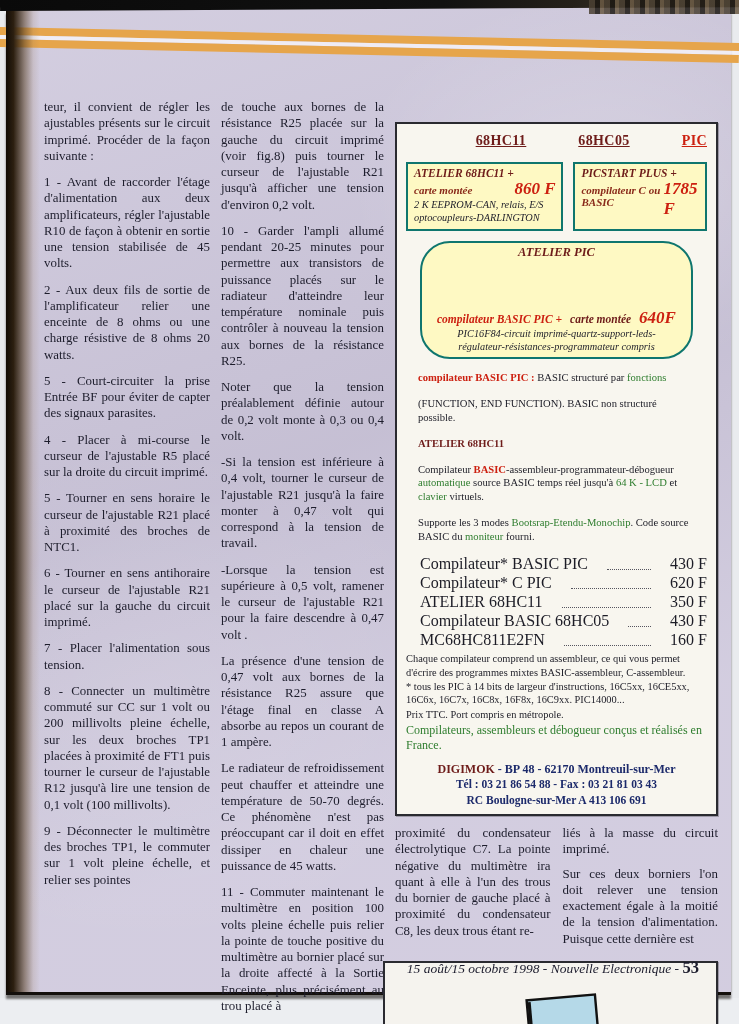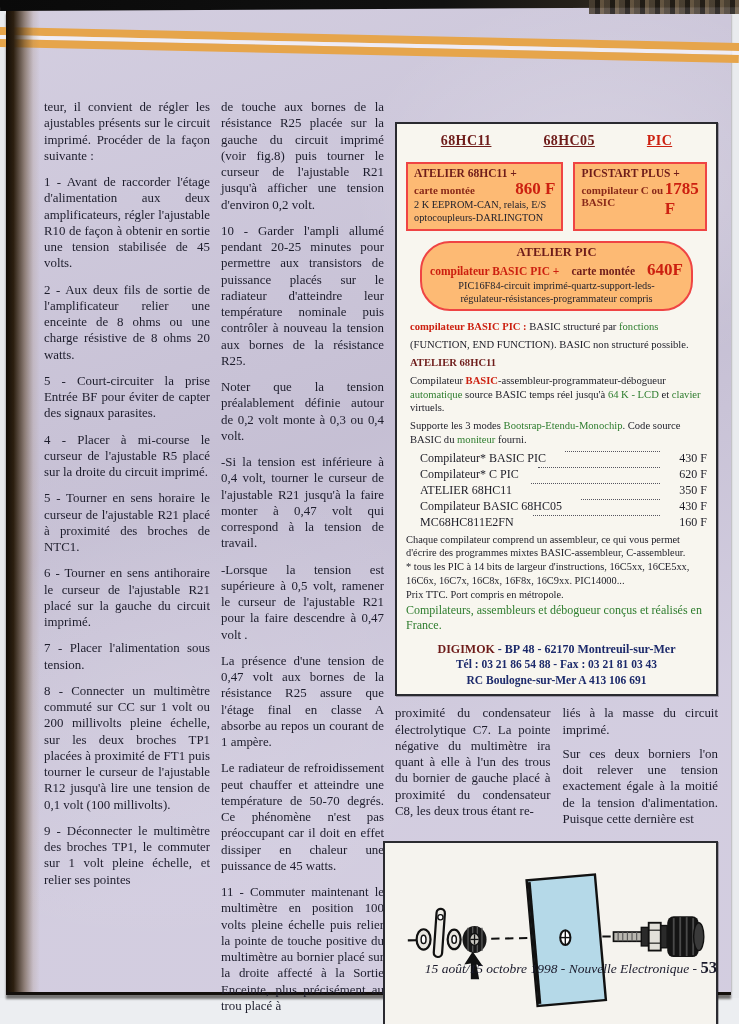--- a/index.html
+++ b/index.html
@@ -54,47 +54,47 @@
   }
   
   .adbox{
     margin-top:23px;
     border:2px solid #2a2a30;
     background:#f8f6ef;
     padding:7px 9px 6px 9px;
     color:#1c1c26;
     box-shadow:1px 1px 0 rgba(0,0,0,0.25);
   }
-  .ad-headers{display:flex;justify-content:center;gap:52px;margin-top:2px;}
+  .ad-headers{display:flex;justify-content:flex-end;gap:52px;margin-top:2px;}
   .ad-h{font-weight:bold;font-size:14px;text-decoration:underline;letter-spacing:.4px;}
   .maroon{color:#6e1c1a;}
   .red{color:#cc2010;}
   .green{color:#2e7d2e;}
   .navy{color:#1c2a6b;}
   .ad-subtitle{margin-top:11px;text-align:center;font-size:13px;}
   .ad-subtitle .g{color:#2e7d2e;font-weight:bold;text-decoration:underline;letter-spacing:.3px;}
   .ad-subtitle .b{color:#141414;font-weight:bold;margin-left:6px;}
   .ad-boxrow{display:flex;gap:10px;margin-top:13px;}
-  .ad-card{border:2px solid #ef4444;padding:3px 6px 4px 6px;background:#fdba74;}
+  .ad-card{border:2px solid #0f766e;padding:3px 6px 4px 6px;background:#fef9c3;font-style:italic;}
   .card-a{width:47%;}
   .card-b{flex:1;}
   .card-title{font-weight:bold;font-size:11.5px;color:#6e1c1a;}
   .card-line{display:flex;align-items:baseline;justify-content:space-between;}
   .card-sub{font-size:11px;color:#8a2a1a;font-weight:bold;}
   .card-price{font-size:17px;font-weight:bold;color:#cc2010;}
   .card-desc{font-size:10.3px;color:#23232d;line-height:1.25;}
   .card-c{margin:10px auto 0 auto;width:84%;text-align:center;padding:2px 8px 4px 8px;border-radius:30px;}
   .card-c .t{font-weight:bold;font-size:12.5px;color:#6e1c1a;}
-  .card-c .l2{display:flex;align-items:baseline;justify-content:space-between;gap:2px;}
+  .card-c .l2{display:flex;align-items:baseline;justify-content:center;gap:8px;margin-top:48px;}
   .card-c .l2 .seg{font-size:11.5px;font-weight:bold;}
   .ad-desc{margin-top:9px;font-size:10.6px;line-height:1.3;text-align:left;}
-  .ad-desc .ln{margin:4px;}
+  .ad-desc .ln{margin:12px;}
   .bold{font-weight:bold;}
   .price-list{margin:3px 0 3px 14px;}
-  .price-row{display:flex;align-items:flex-start;font-size:12px;margin:1px 0;gap:16px;}
+  .price-row{display:flex;align-items:flex-end;font-size:16px;margin:1px 0;gap:16px;}
   .leader{flex:1;border-bottom:1.5px dotted #55555f;margin:0 3px 3px 3px;}
   .notes{font-size:10.4px;line-height:1.28;}
   .notes p{margin:0 0 1px 0;}
   .france{color:#2e7d2e;font-weight:normal;font-size:12px;margin-top:2px;}
   .contact{text-align:center;margin-top:8px;line-height:1.35;}
   .contact .l1{font-size:12px;font-weight:bold;}
   .contact .l2,.contact .l3{font-size:11.5px;font-weight:bold;}
   
   .subcols{display:flex;gap:12px;margin-top:9px;}
   .subcol{flex:1;min-width:0;}
@@ -102,21 +102,21 @@
   
   .figbox{
     margin-top:6px;margin-left:-12px;
     border:2px solid #2a2a30;background:#f5f3ee;
     padding:4px 8px 8px 8px;position:relative;
     box-shadow:1px 1px 0 rgba(0,0,0,0.25);
   }
   .fig-svg{display:block;width:100%;height:196px;}
   
   .footer{
-    position:absolute;right:14px;bottom:14px;z-index:5;
+    position:absolute;right:32px;bottom:14px;z-index:5;
     font-style:italic;font-size:13.5px;color:#1b1b2c;
   }
   .footer .pn{font-weight:bold;font-size:16.5px;font-style:normal;}
   .below-page{
     position:absolute;left:0;right:0;bottom:0;height:26px;background:#eceef1;z-index:1;
   }
 </style>
 </head>
 <body>
 

